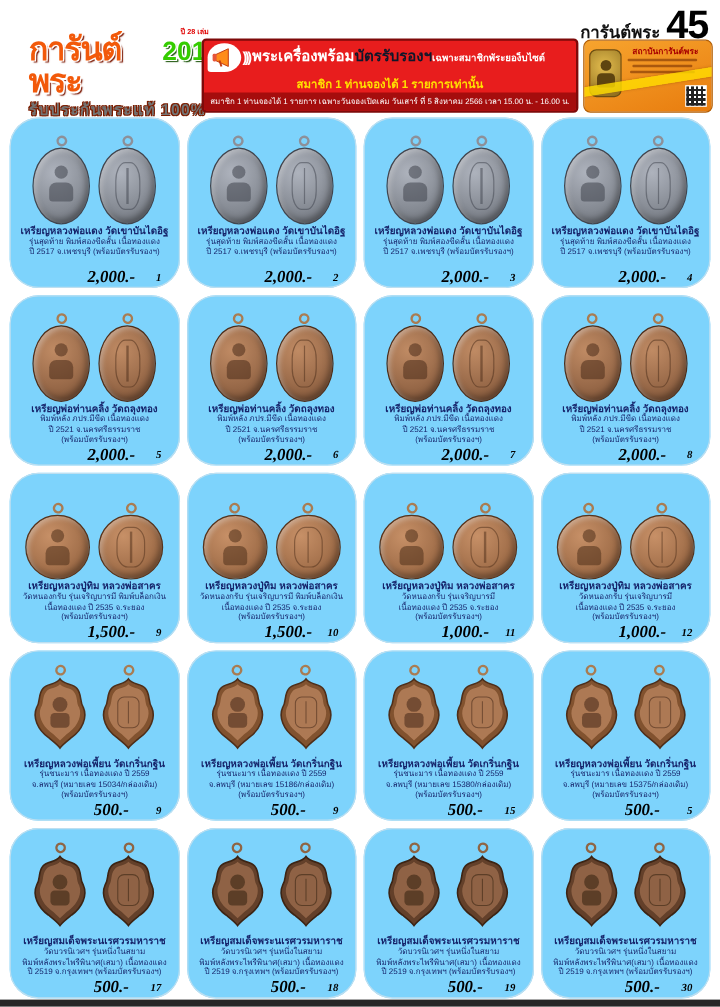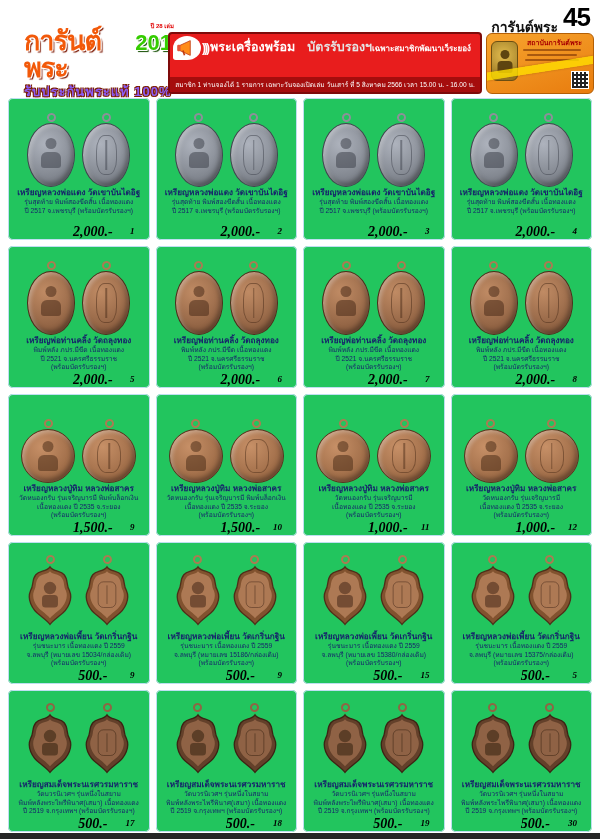--- a/index.html
+++ b/index.html
@@ -5,52 +5,52 @@
   html,body { margin:0; padding:0; }
   body {
     width:600px; height:839px; position:relative; overflow:hidden;
     background:#ffffff;
     font-family:"Liberation Sans", sans-serif;
   }
 
   
   .page-number { position:absolute; top:4px; right:10px; display:flex; align-items:flex-start; gap:5px; }
   .page-number .label { font-size:14px; font-weight:bold; color:#111; margin-top:12px; }
-  .page-number .value { font-size:26px; font-weight:800; color:#000; line-height:1; letter-spacing:-1px; }
+  .page-number .value { font-size:33px; font-weight:800; color:#000; line-height:1; letter-spacing:-1px; }
 
   
   .logo { position:absolute; left:24px; top:28px; width:148px; }
   .logo-title-row { position:relative; display:flex; align-items:baseline; }
   .logo-title {
     font-size:27px; font-weight:800; color:#f2590a; letter-spacing:-1px; line-height:1;
     text-shadow:-1px -1px 0 #fff,1px -1px 0 #fff,-1px 1px 0 #fff,1px 1px 0 #fff,2px 2px 1px #7a1600;
   }
   .logo-issue {
     font-size:22px; font-weight:800; color:#35cc00; line-height:1; margin-left:2px;
     text-shadow:-1px -1px 0 #fff,1px -1px 0 #fff,-1px 1px 0 #fff,1px 1px 0 #fff,2px 2px 1px #134d00;
   }
   .logo-note { position:absolute; top:-7px; right:-2px; font-size:6px; color:#e00000; font-weight:bold; white-space:nowrap; }
   .logo-tagline {
-    margin-top:3px; font-size:13px; font-weight:800; color:#8b5cf6; letter-spacing:1px; line-height:1.1;
+    margin-top:3px; font-size:13px; font-weight:800; color:#737373; letter-spacing:1px; line-height:1.1;
     text-shadow:-1px -1px 0 #7a1d00,1px -1px 0 #7a1d00,-1px 1px 0 #7a1d00,1px 1px 0 #7a1d00;
   }
 
   
   .banner {
     position:absolute; left:168px; top:32px; width:314px; height:62px; box-sizing:border-box;
     background:#e81d1d; border:2px solid #7e0a0a; border-radius:4px;
   }
   .banner-top { display:flex; align-items:center; padding:2px 3px 0 3px; }
   .megaphone-wrap {
     width:28px; height:24px; flex:0 0 auto; background:#fff; border-radius:50% 50% 50% 10%;
     display:flex; align-items:center; justify-content:center;
   }
   .sound-waves { color:#fff; font-weight:800; font-size:12px; letter-spacing:-2px; margin:0 2px 0 1px; }
   .headline { white-space:nowrap; font-weight:800; color:#fff; font-size:12.5px; line-height:1.1; }
-  .headline .hl { color:#e5e5e5;padding-left:12px; }
+  .headline .hl { color:#0f172a; }
   .headline .suffix { font-size:8px; font-weight:bold; }
   .banner-sub { text-align:center; color:#ffe000; font-weight:800; font-size:9.5px; margin-top:2px; }
   .banner-detail {
     position:absolute; bottom:0; left:0; right:0; background:#a50d0d; color:#fff;
     font-size:6.6px; text-align:center; padding:2px 1px; border-radius:0 0 2px 2px; white-space:nowrap; overflow:hidden;
   }
 
   
   .member-card {
     position:absolute; right:6px; top:33px; width:108px; height:61px; box-sizing:border-box;
@@ -80,21 +80,21 @@
     background-image:repeating-linear-gradient(0deg,#222 0 2px,transparent 2px 4px),
                      repeating-linear-gradient(90deg,#222 0 2px,#fff 2px 4px);
   }
 
   
   .grid {
     position:absolute; left:8px; top:98px; width:584px;
     display:grid; grid-template-columns:repeat(4,1fr); grid-auto-rows:142px; gap:6px;
   }
   .cell {
-    background:#22c55e; border-radius:5px; position:relative; overflow:hidden;
+    background:#7dd3fc; border-radius:24px; position:relative; overflow:hidden;
     box-shadow:inset 0 0 0 1px #bedff0;
   }
   .photos { height:86px; display:flex; justify-content:center; align-items:flex-end; gap:7px; padding-top:3px; }
   .desc { text-align:center; color:#16246b; line-height:1.25; padding:1px 2px 0; }
   .desc .l0 { font-size:8.2px; font-weight:bold; }
   .desc .ln { font-size:6.7px; }
   .pricerow { position:absolute; bottom:2px; left:16px; right:0; text-align:center; height:16px;padding-left:12px; }
   .price { font-family:"Liberation Serif", serif; font-style:italic; font-weight:bold; font-size:14px; color:#000; }
   .num { position:absolute; right:15px; bottom:2px; font-family:"Liberation Serif", serif; font-style:italic; font-weight:bold; font-size:9px; color:#000; }
 
@@ -132,22 +132,23 @@
 <div class="banner">
   <div class="banner-top">
     <span class="megaphone-wrap">
       <svg width="22" height="18" viewBox="0 0 26 22">
         <path d="M4 8 L17 2 L17 20 L4 14 Z" fill="#ff8c1a" stroke="#c23a10" stroke-width="1"></path>
         <rect x="1" y="7" width="4" height="8" rx="1.5" fill="#e6553a"></rect>
         <path d="M8 14 l2 6" stroke="#c23a10" stroke-width="2" fill="none"></path>
       </svg>
     </span>
     <span class="sound-waves">)))</span>
-    <span class="headline"><span>พระเครื่องพร้อม</span><span class="hl">บัตรรับรองฯ</span><span class="suffix">เฉพาะสมาชิกพัฒนาเว็ระยอง์</span></span>
-  </div>
+    <span class="headline"><span>พระเครื่องพร้อม</span><span class="hl">บัตรรับรองฯ</span><span class="suffix">เฉพาะสมาชิกพัระยอง็บไซต์</span></span>
+  </div>
+  <div class="banner-sub">สมาชิก 1 ท่านจองได้ 1 รายการเท่านั้น</div>
   <div class="banner-detail">สมาชิก 1 ท่านจองได้ 1 รายการ เฉพาะวันจองเปิดเล่ม วันเสาร์ ที่ 5 สิงหาคม 2566 เวลา 15.00 น. - 16.00 น.</div>
 </div>
 
 <div class="member-card">
   <div class="card-amulet"></div>
   <div class="card-title">สถาบันการันต์พระ</div>
   <div class="card-line" style="left:36px; top:15px; width:58px;"></div>
   <div class="card-line" style="left:40px; top:20px; width:50px;"></div>
   <div class="card-line" style="left:38px; top:25px; width:54px;"></div>
   <div class="card-ribbon"></div>

